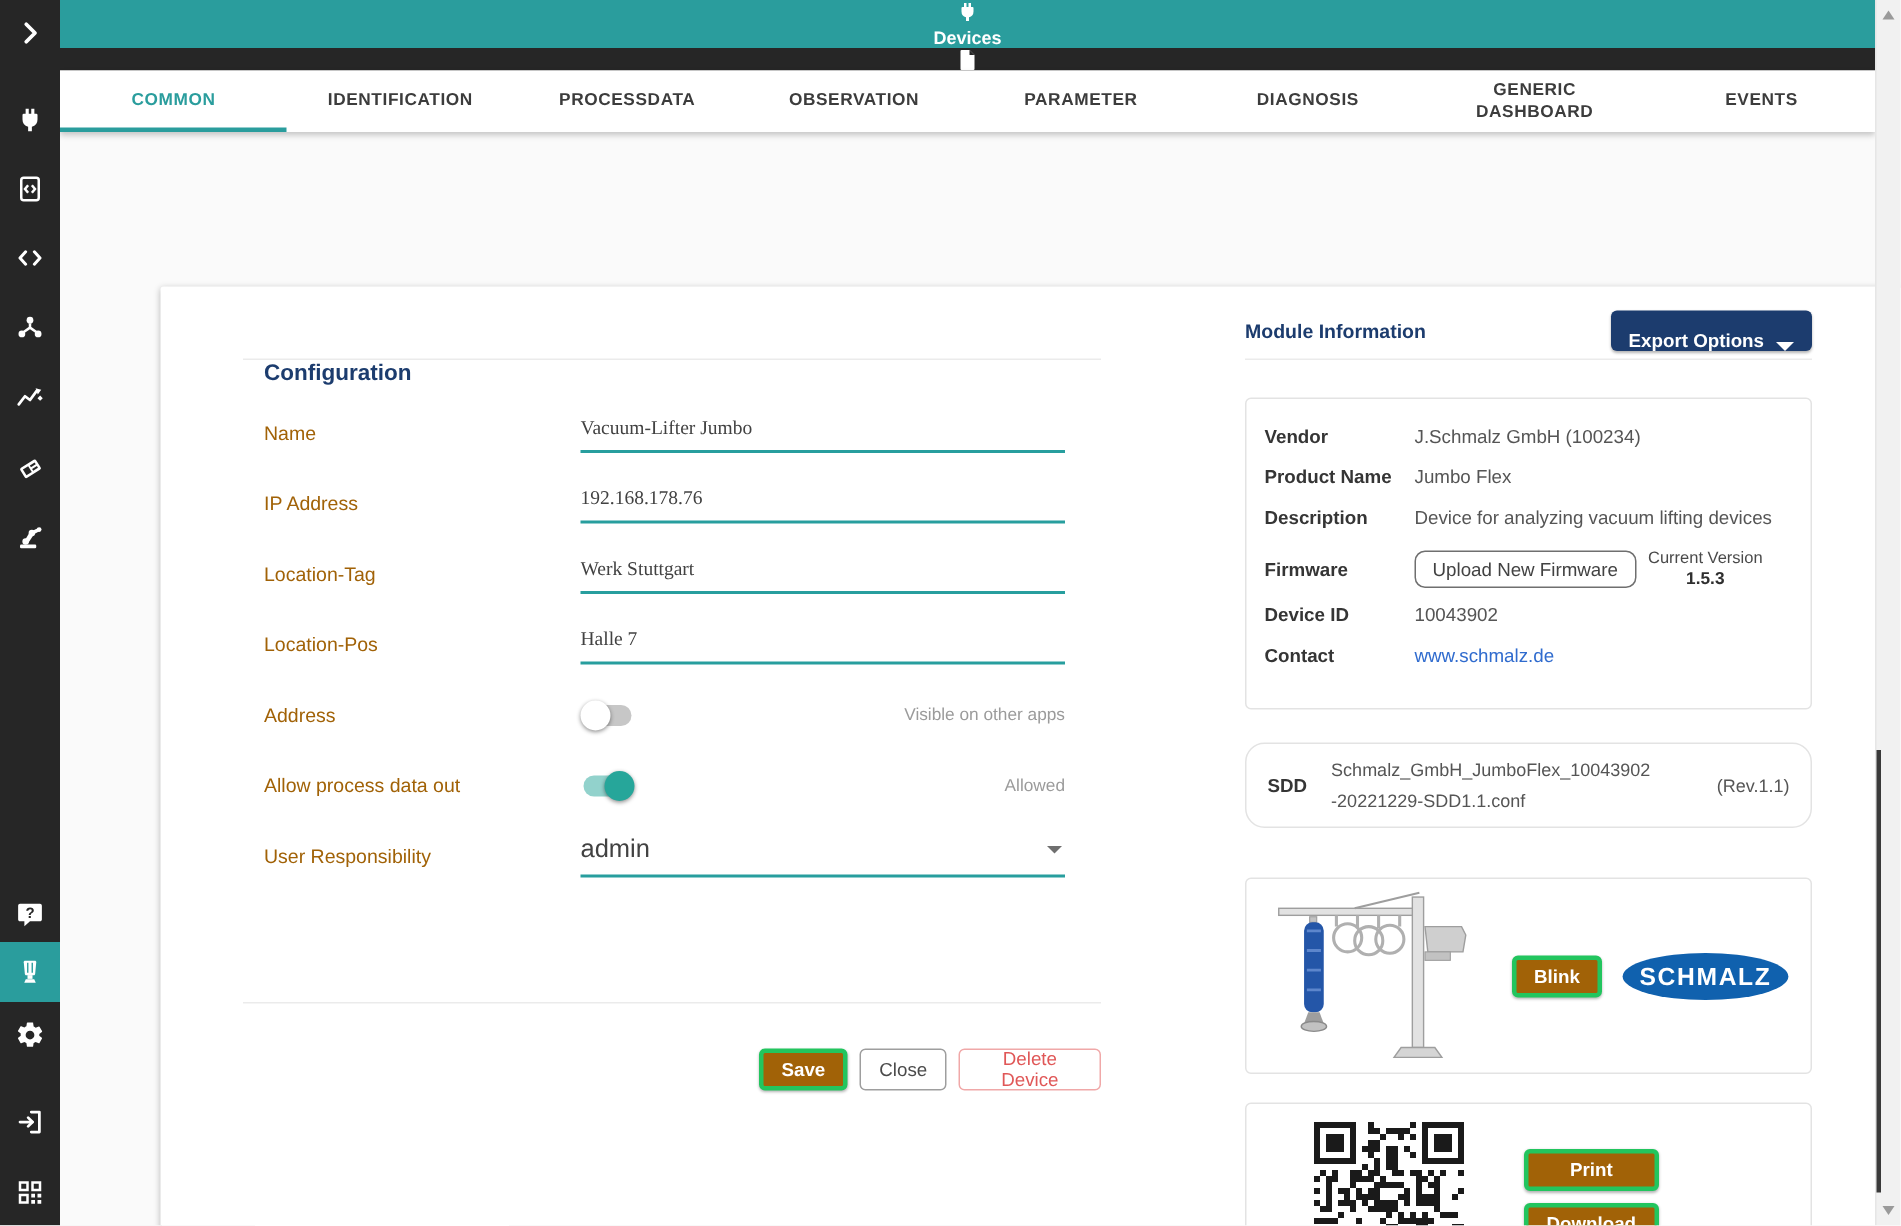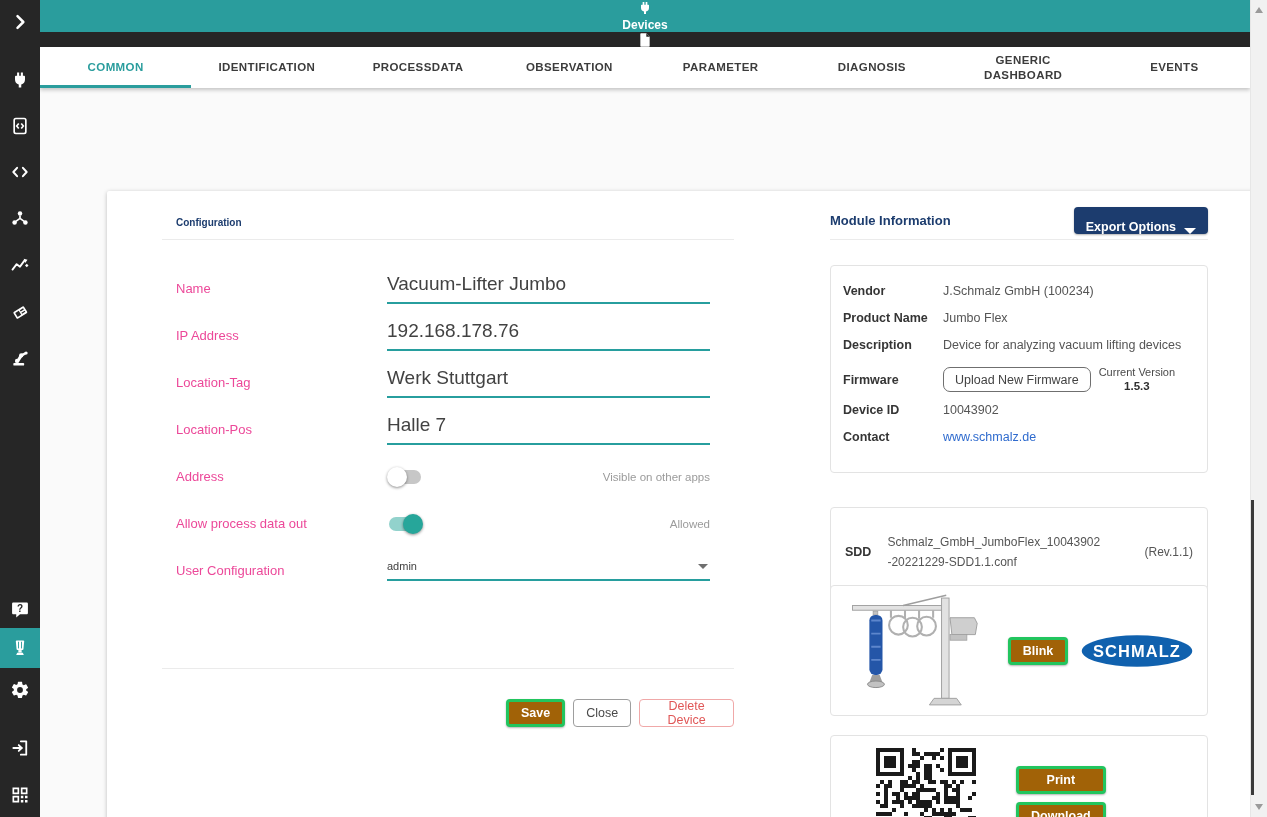--- a/index.html
+++ b/index.html
@@ -25,35 +25,35 @@
   .tab.active { color:#2A9D9D; }
   .tab.active::after { content:""; position:absolute; left:0; right:0; bottom:0; height:3px; background:#2A9D9D; }
 
   
   .content { position:absolute; left:40px; top:88px; width:1210px; height:729px; background:#FAFAFA; }
   .card { position:absolute; left:67px; top:103px; width:1173px; height:690px; background:#fff; border-radius:2px; box-shadow:0 1px 4px rgba(0,0,0,.25); }
 
   .col-left  { position:absolute; left:55px;  top:0; width:572px; height:690px; }
   .col-right { position:absolute; left:723px; top:0; width:378px; height:690px; }
 
-  .section-title { font-size:10px; font-weight:bold; color:#1C3C6E; }
+  .section-title { font-size:15px; font-weight:bold; color:#1C3C6E;margin-top:23px; }
   .divider { border:none; border-top:1px solid #ebebeb; }
 
   
   .cfg-title { position:absolute; left:14px; top:26px; }
   .cfg-hr { position:absolute; left:0; top:48px; width:572px; }
   .form { position:absolute; left:0; top:74px; width:562px; }
   .frow { display:flex; align-items:center; height:47px; }
-  .flabel { width:225px; padding-left:14px; font-size:13px; color:#ec4899; flex:none; }
+  .flabel { width:225px; padding-left:14px; font-size:13px; color:#a16207; flex:none; }
   .fctl { width:323px; flex:none; position:relative; }
-  .finput { width:100%; border:none; outline:none; background:transparent; font-family:Liberation Sans, sans-serif; font-size:19px; color:#424242; padding:0 0 7px 0; border-bottom:2px solid #279E9E; }
+  .finput { width:100%; border:none; outline:none; background:transparent; font-family:Liberation Serif, serif; font-size:13px; color:#424242; padding:0 0 7px 0; border-bottom:2px solid #279E9E; }
   .frow-toggle .fctl { display:flex; align-items:center; border-bottom:none; }
   .fhint { margin-left:auto; font-size:11.5px; color:#9b9b9b; }
   .fselect { display:flex; align-items:center; border-bottom:2px solid #279E9E; padding-bottom:7px; cursor:pointer; }
-  .fselect .sel-value { font-size:11px; color:#424242; flex:1; }
+  .fselect .sel-value { font-size:17px; color:#424242; flex:1; }
   .sel-arrow { width:0; height:0; border-left:5px solid transparent; border-right:5px solid transparent; border-top:5px solid #6f6f6f; margin-right:2px; }
 
   
   .toggle { position:relative; width:36px; height:20px; cursor:pointer; flex:none; }
   .toggle .track { position:absolute; left:2px; top:3px; width:32px; height:14px; border-radius:7px; background:#c7c7c7; }
   .toggle .knob { position:absolute; top:0; width:20px; height:20px; border-radius:50%; background:#fff; box-shadow:0 1px 3px rgba(0,0,0,.45); left:0; }
   .toggle.on .track { background:rgba(38,166,154,.5); }
   .toggle.on .knob { left:16px; background:#26A69A; }
 
   .cfg-hr2 { position:absolute; left:0; top:477px; width:572px; }
@@ -75,21 +75,21 @@
   .info-card { top:74px; height:208px; padding:18px 12px 0 12px; }
   .irow { display:flex; align-items:flex-start; margin-bottom:13px; }
   .ilabel { width:100px; flex:none; font-size:12.5px; font-weight:bold; color:#353535; }
   .ivalue { font-size:12.5px; color:#555; }
   .irow-firmware { align-items:center; margin-top:2px; margin-bottom:9px; }
   .btn-upload { background:#fff; border:1px solid #6f6f6f; border-radius:7px; font-size:12.5px; color:#424242; height:25px; padding:0 11px; }
   .fw-version { margin-left:8px; text-align:center; font-size:11px; color:#4a4a4a; line-height:1.3; }
   .fw-version b { font-size:11.5px; color:#2f2f2f; }
   .link { font-size:12.5px; color:#2F6BCE; text-decoration:none; cursor:pointer; }
 
-  .sdd-card { top:316px; height:90px; display:flex; align-items:center; padding:0 14px; }
+  .sdd-card { top:304px; height:57px; display:flex; align-items:center; padding:0 14px;border-radius:13px; }
   .sdd-label { font-size:12.5px; font-weight:bold; color:#353535; margin-right:16px; flex:none; }
   .sdd-file { font-size:12px; color:#555; line-height:1.7; width:215px; word-break:break-all; }
   .sdd-rev { margin-left:auto; font-size:12px; color:#555; white-space:nowrap; }
 
   .img-card { top:394px; height:131px; display:flex; align-items:center; padding:0 14px; }
   .crane { flex:none; }
   .btn-blink { margin:0 auto; }
   .brand-logo { flex:none; }
 
   .qr-card { top:544px; height:126px; display:flex; align-items:center; padding-left:45px; }
@@ -294,21 +294,21 @@
             <div class="fctl">
               <div class="toggle on">
                   <span class="track"></span>
                   <span class="knob"></span>
                 </div>
               <span class="fhint">Allowed</span>
             </div>
           </div>
 
           <div class="frow">
-            <label class="flabel">User Configuration</label>
+            <label class="flabel">User Responsibility</label>
             <div class="fctl">
               <div class="fselect">
                 <span class="sel-value">admin</span>
                 <span class="sel-arrow"></span>
               </div>
             </div>
           </div>
         </div>
 
         <hr class="divider cfg-hr2">

